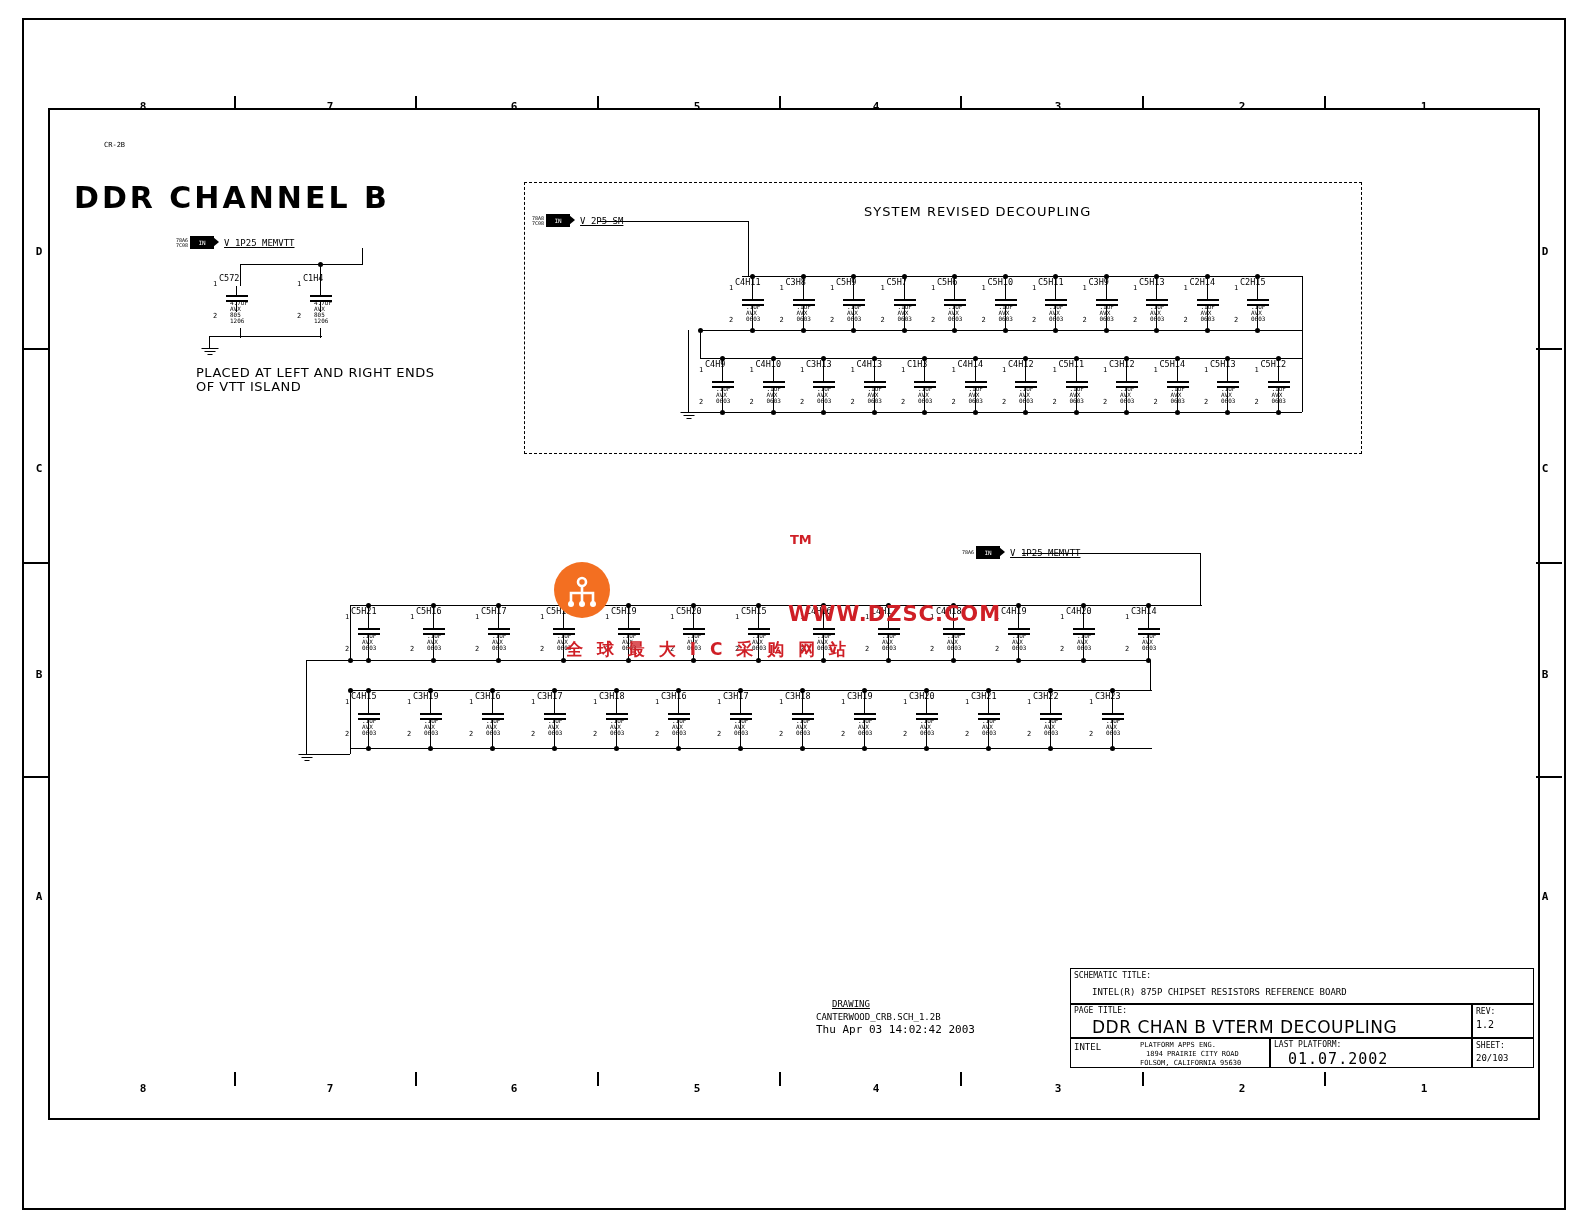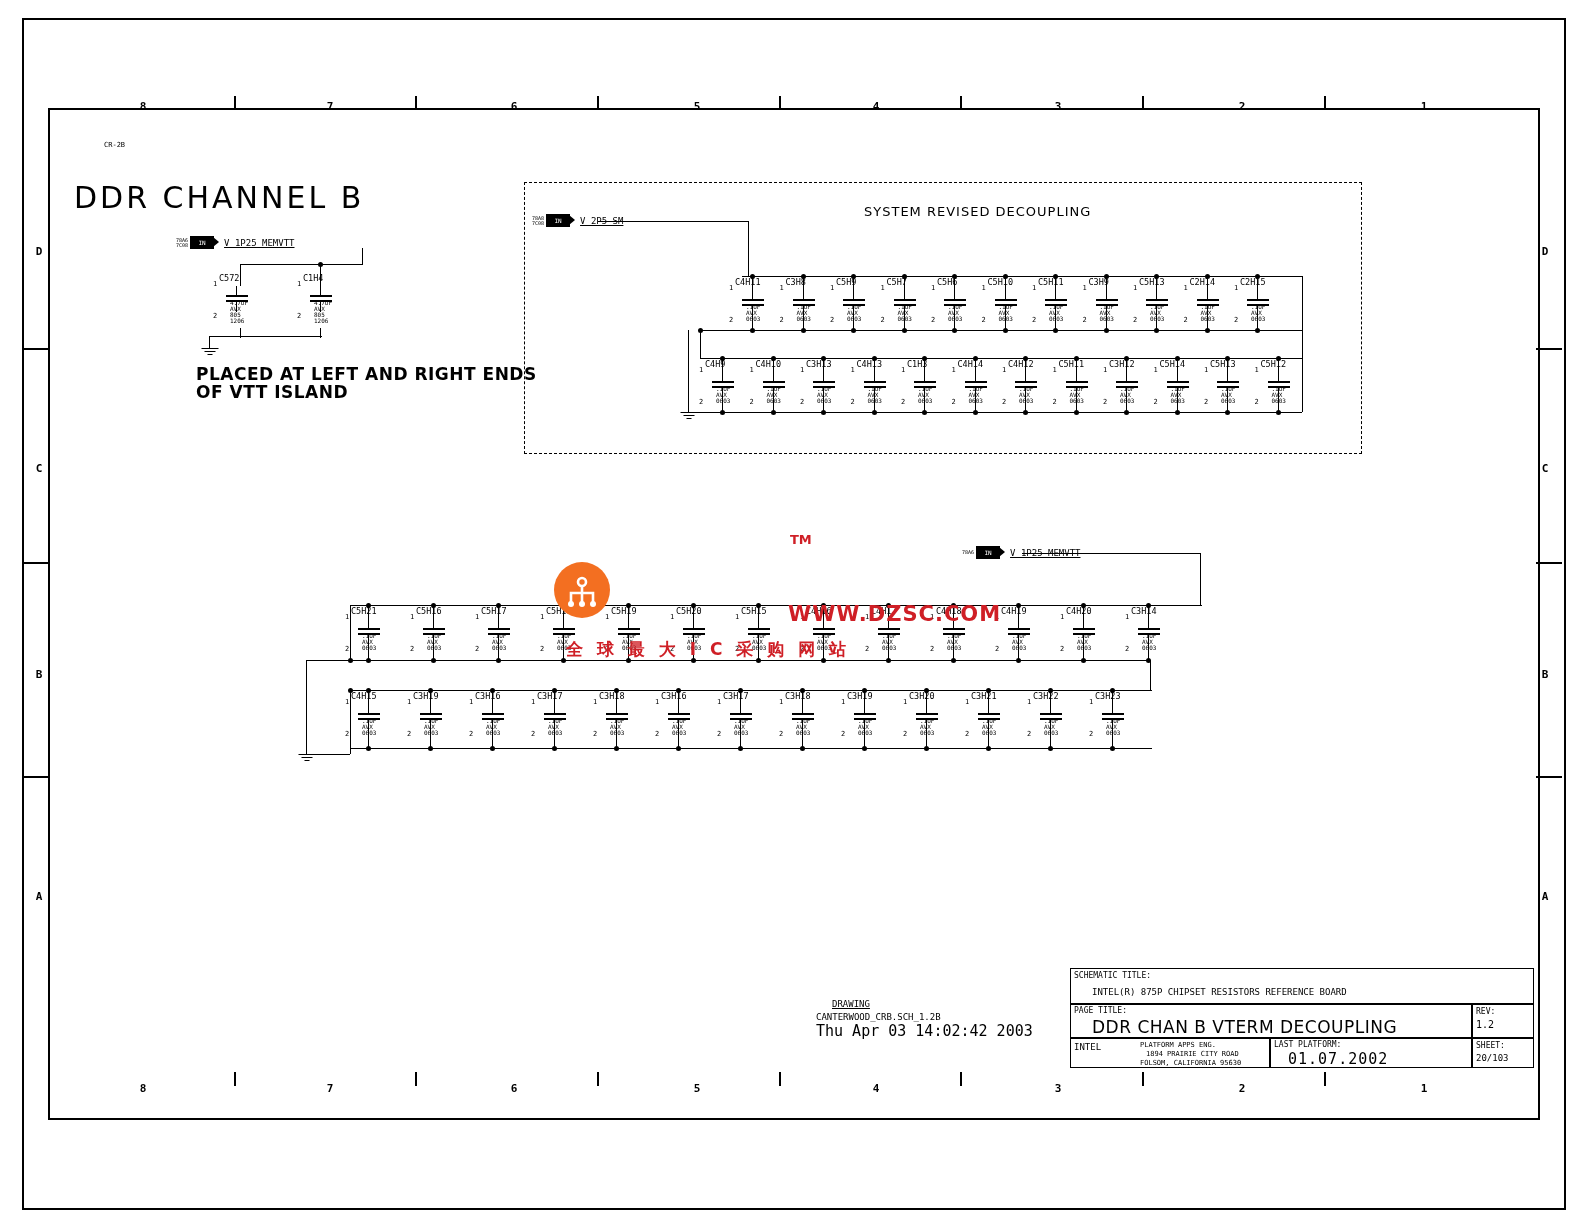--- a/index.html
+++ b/index.html
@@ -10,21 +10,21 @@
   
   .frame-outer{position:absolute;left:22px;top:18px;width:1540px;height:1188px;border:2px solid #000;}
   .frame-inner{position:absolute;left:48px;top:108px;width:1488px;height:1008px;border:2px solid #000;}
   .ticks div{position:absolute;width:2px;background:#000;}
 
   .col-label{position:absolute;font-size:11px;font-weight:bold;text-align:center;width:20px;}
   .row-label{position:absolute;font-size:11px;font-weight:bold;text-align:center;width:14px;}
 
   
   .t{position:absolute;white-space:pre;font-size:9px;line-height:1.05;}
-  .big{font-family:"DejaVu Sans","Liberation Sans",sans-serif;letter-spacing:3px;font-weight:400;}
+  .big{font-family:"DejaVu Sans","Liberation Sans",sans-serif;letter-spacing:3px;font-weight:700;}
 
   
   .w{position:absolute;background:#000;}
   .wh{height:1px;}
   .wv{width:1px;}
   .dot{position:absolute;width:5px;height:5px;border-radius:50%;background:#000;}
 
   
   .dashed{position:absolute;border:1px dashed #000;}
 
@@ -168,21 +168,21 @@
       <div class="plate" style="top:14px;"></div>
     <div class="lead" style="top:0;height:9px;"></div>
       <div class="lead" style="top:16px;height:10px;"></div>
     <div class="p2">2</div>
     <div class="vals"><span>4.7UF</span>
 <span>AVX</span>
 <span>805</span>
 <span>1206</span></div>
   </div>
 
-  <div class="t" style="left:196px;top:366px;font-size:17px;font-family:'DejaVu Sans',sans-serif;letter-spacing:.5px;font-weight:bold;">PLACED AT LEFT AND RIGHT ENDS
+  <div class="t" style="left:196px;top:366px;font-size:13px;font-family:'DejaVu Sans',sans-serif;letter-spacing:.5px;">PLACED AT LEFT AND RIGHT ENDS
 OF VTT ISLAND</div>
 
   <div class="dashed" style="left:524px;top:182px;width:836px;height:270px;"></div>
   <div class="t" style="left:864px;top:205px;font-size:13px;font-family:'DejaVu Sans',sans-serif;letter-spacing:1px;">SYSTEM REVISED DECOUPLING</div>
 
   <div class="port" style="left:532px;top:214px;">
     <div class="tag">78A8
 7C08</div>
     <div class="box">IN</div>
     <div class="nm">V_2P5_SM</div>
@@ -1040,21 +1040,21 @@
         <circle cx="30" cy="44" r="3" fill="#fff"></circle>
         <circle cx="41" cy="44" r="3" fill="#fff"></circle>
     </svg>
     <div class="cjk" style="left:250px;top:4px;font-size:13px;color:#cf1f26;">TM</div>
     <div class="cjk" style="left:248px;top:74px;font-size:21px;color:#cf1f26;letter-spacing:1px;">WWW.DZSC.COM</div>
     <div class="cjk" style="left:26px;top:110px;font-size:17px;color:#cf1f26;letter-spacing:4px;">全 球 最 大 I C 采 购 网 站</div>
   </div>
 
   <div class="t" style="left:832px;top:1000px;font-size:9px;text-decoration:underline;">DRAWING</div>
   <div class="t" style="left:816px;top:1013px;font-size:9px;">CANTERWOOD_CRB.SCH_1.2B</div>
-  <div class="t" style="left:816px;top:1024px;font-size:15px;">Thu Apr 03 14:02:42 2003</div>
+  <div class="t" style="left:816px;top:1024px;font-size:11px;">Thu Apr 03 14:02:42 2003</div>
 
   <div class="tb" style="left:1070px;top:968px;width:464px;height:100px;"></div>
   <div class="tb" style="left:1070px;top:968px;width:464px;height:36px;"></div>
   <div class="tb" style="left:1070px;top:1004px;width:402px;height:34px;"></div>
   <div class="tb" style="left:1472px;top:1004px;width:62px;height:34px;"></div>
   <div class="tb" style="left:1070px;top:1038px;width:200px;height:30px;"></div>
   <div class="tb" style="left:1270px;top:1038px;width:202px;height:30px;"></div>
   <div class="tb" style="left:1472px;top:1038px;width:62px;height:30px;"></div>
 
   <div class="tbtxt" style="left:1074px;top:971px;">SCHEMATIC TITLE:</div>

